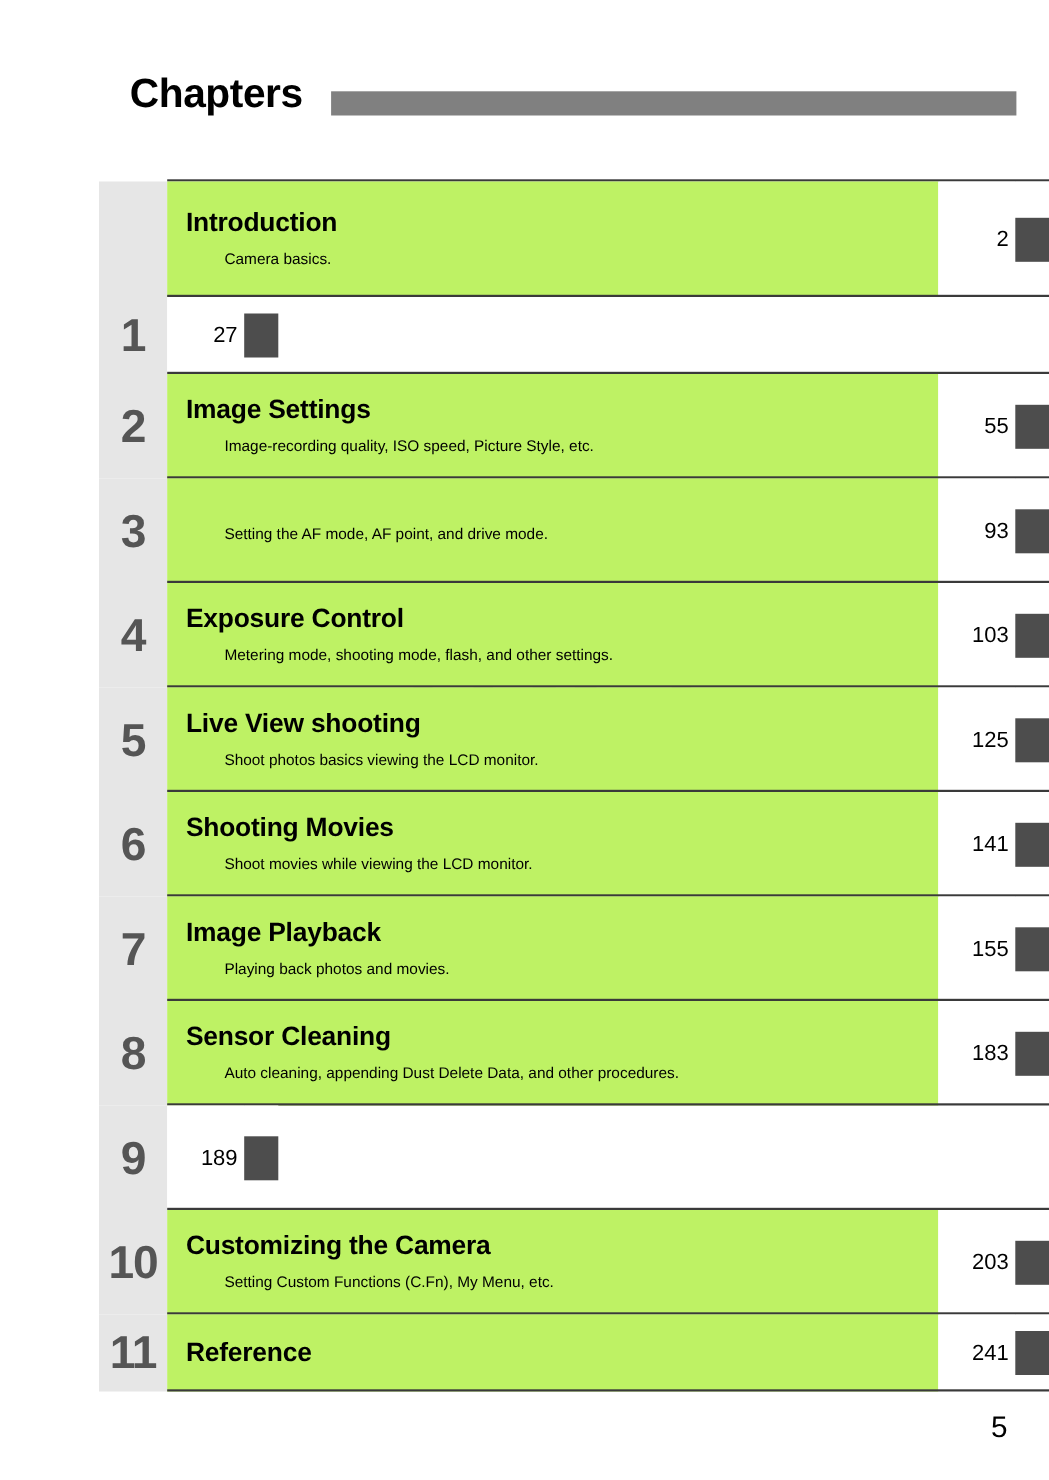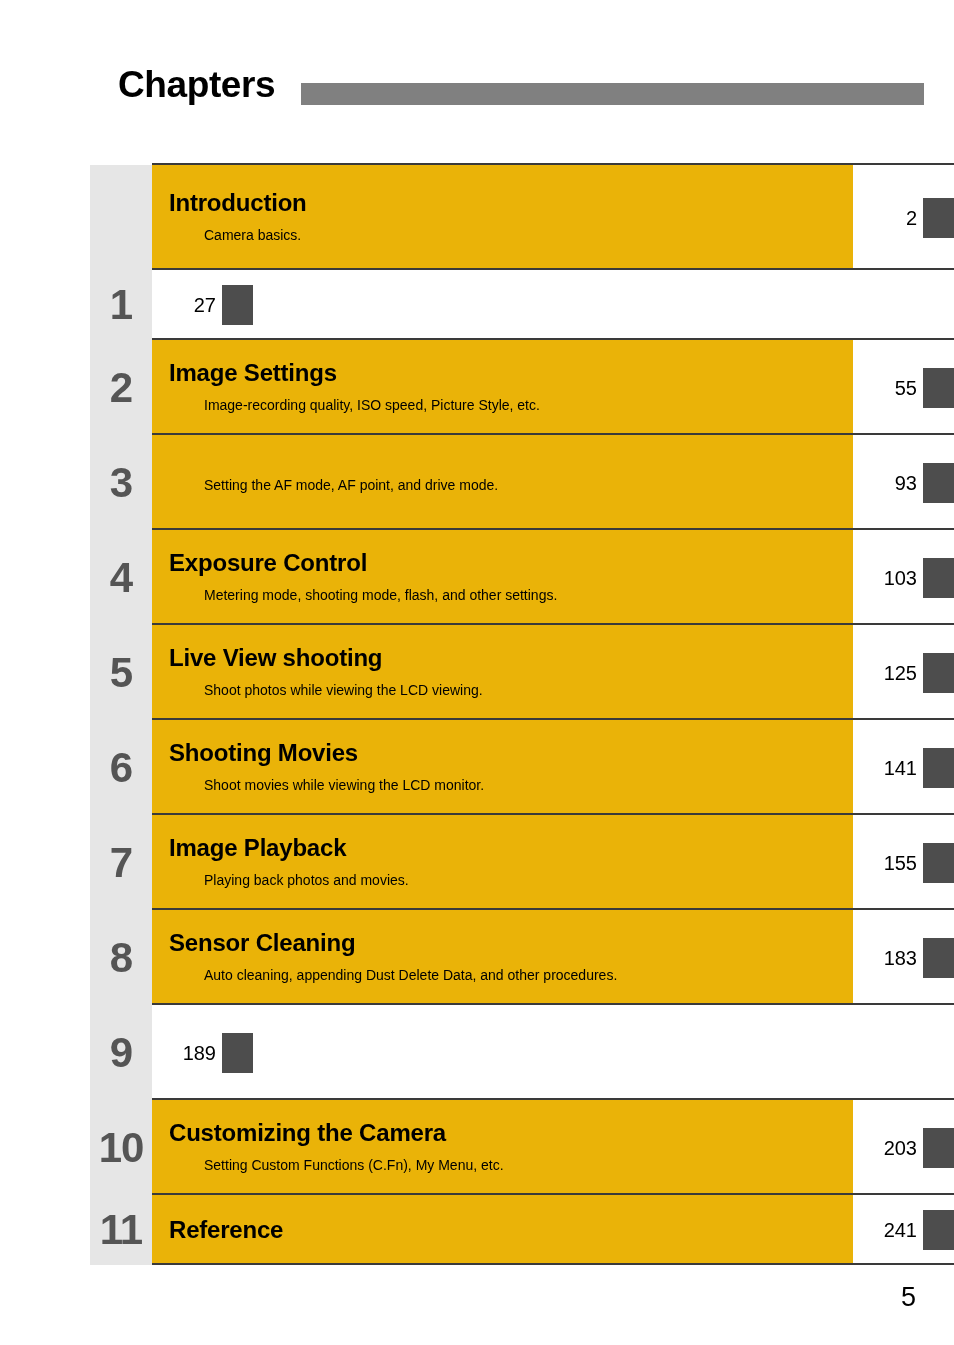--- a/index.html
+++ b/index.html
@@ -111,21 +111,21 @@
   }
   .num-cell .num {
     font-size: 42px;
     font-weight: bold;
     color: #555555;
     line-height: 1;
     letter-spacing: -1px;
   }
   .body-cell {
     flex: 1 1 auto;
-    background: #eab308;
+    background: #bef264;
     padding: 10px 0 10px 17px;
     box-sizing: border-box;
     display: flex;
     flex-direction: column;
     justify-content: center;
   }
   .ch-title {
     font-size: 24px;
     font-weight: bold;
     line-height: 30px;
@@ -261,21 +261,21 @@
         <div class="tab-mark"></div>
       </div>
       <div class="rule"></div>
     </div>
     <div class="chapter-row">
       <div class="num-cell">
         <span class="num">5</span>
       </div>
       <div class="body-cell">
         <div class="ch-title">Live View shooting</div>
-        <div class="ch-desc">Shoot photos while viewing the LCD viewing.</div>
+        <div class="ch-desc">Shoot photos basics viewing the LCD monitor.</div>
       </div>
       <div class="page-cell">125</div>
       <div class="tab-cell">
         <div class="tab-mark"></div>
       </div>
       <div class="rule"></div>
     </div>
     <div class="chapter-row">
       <div class="num-cell">
         <span class="num">6</span>

